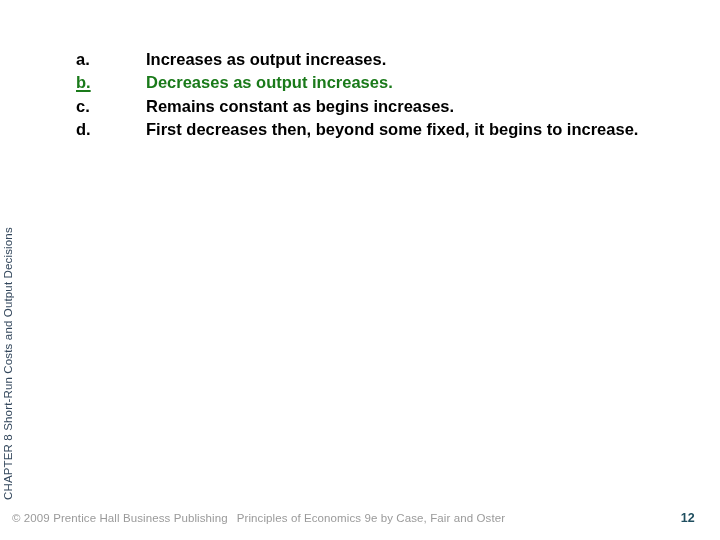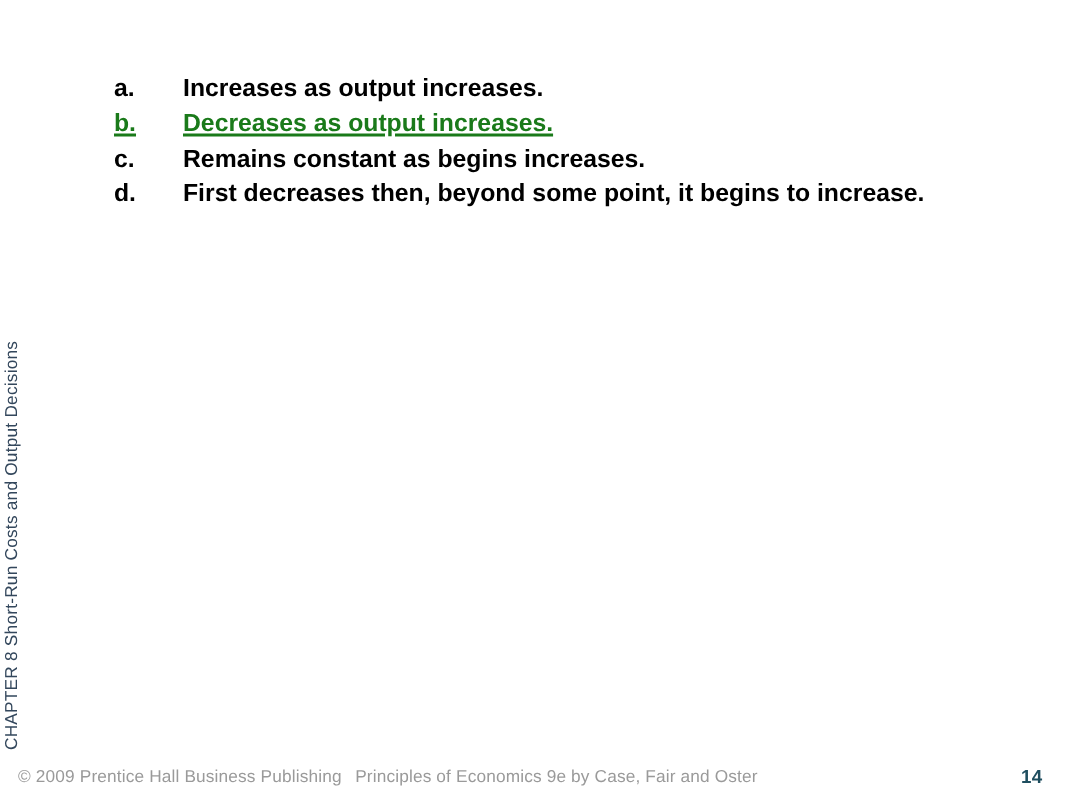--- a/index.html
+++ b/index.html
@@ -83,32 +83,32 @@
     color: #000000;
     white-space: nowrap;
   }
   .option-letter {
     width: 46px;
     flex: 0 0 46px;
     font-weight: 600;
   }
   .option-text {
     font-weight: 600;
+    margin-left: 24px;
   }
 
   .option-row.is-answer {
     color: #1a7a1a;
   }
   .option-row.is-answer .option-letter,
   .option-row.is-answer .option-text {
     color: #1a7a1a;
     font-weight: 700;
   }
   .option-row.is-answer .option-text {
-    text-decoration: underline;
     text-underline-offset: 2px;
     text-decoration-thickness: 2px;
   }
   .option-row.is-answer .option-letter {
     text-decoration: underline;
     text-underline-offset: 2px;
     text-decoration-thickness: 2px;
     width: 46px;
     flex: 0 0 46px;
   }
@@ -168,26 +168,26 @@
         <span class="option-text">Decreases as output increases.</span>
       </li>
 
       <li class="option-row">
         <span class="option-letter">c.</span>
         <span class="option-text">Remains constant as begins increases.</span>
       </li>
 
       <li class="option-row">
         <span class="option-letter">d.</span>
-        <span class="option-text">First decreases then, beyond some point, it begins to increase.</span>
+        <span class="option-text">First decreases then, beyond some fixed, it begins to increase.</span>
       </li>
 
     </ul>
   </div>
 
   <div class="footer">
     <div class="footer-credit">
       <span>© 2009 Prentice Hall Business Publishing</span><span class="credit-gap"></span><span>Principles of Economics 9e by Case, Fair and Oster</span>
     </div>
-    <div class="page-number">14</div>
+    <div class="page-number">12</div>
   </div>
 
 </div>
 
 </body></html>

